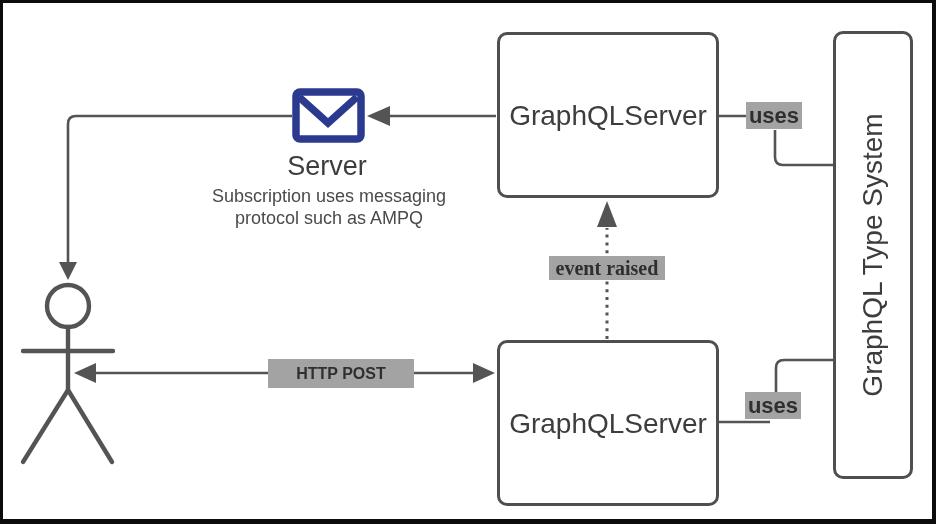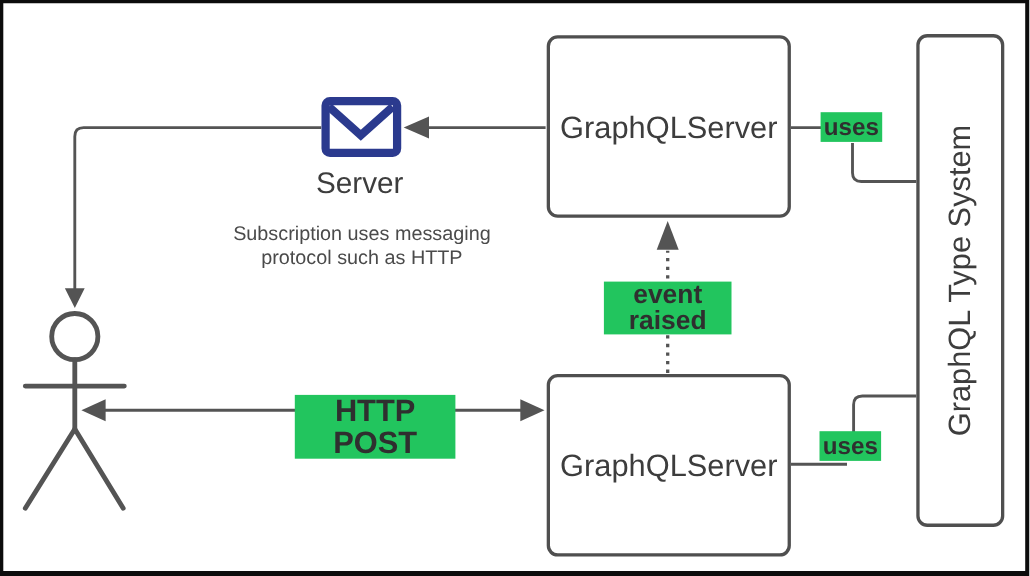--- a/index.html
+++ b/index.html
@@ -44,29 +44,29 @@
   #type-system-label {
     position:absolute; z-index:11;
     left:649px; top:215px; width:448px; height:80px;
     transform: rotate(-90deg);
     display:flex; align-items:center; justify-content:center;
     color: var(--text,#3d3d3d); font-size:28px;
   }
   .free-label { position:absolute; z-index:12; color: var(--text,#3d3d3d); }
   #message-label { left:247px; top:151px; width:160px; text-align:center; font-size:27px; }
   #message-caption { left:194px; top:185px; width:270px; text-align:center;
-                     font-size:18px; line-height:22px; color: var(--caption,#4a4a4a); margin-top: 16px; }
+                     font-size:18px; line-height:22px; color: var(--caption,#4a4a4a); }
   #client-label { left:26px; top:458px; font-size:30px; }
   .edge-label {
     position:absolute; z-index:12;
-    background:#22c55e; text-align:center;
+    background:#a3a3a3; text-align:center;
     font-weight:bold; color: var(--label-bold,#2f2f2f);
   }
-  #http-post-label   { left:268px; top:359px; width:146px; font-size:28px; line-height:29px; }
-  #event-raised-label{ left:549px; top:256px; width:116px; font-size:24px; line-height:24px; }
+  #http-post-label   { left:268px; top:359px; width:146px; font-size:16px; line-height:29px; }
+  #event-raised-label{ left:549px; top:256px; width:116px; font-size:20px; line-height:24px;font-family:Liberation Serif, serif; }
   #uses-top-label    { left:746px; top:102px; width:56px;  font-size:22px; line-height:27px; }
   #uses-bottom-label { left:745px; top:392px; width:56px;  font-size:22px; line-height:27px; }
 </style>
 </head>
 <body>
 
 <div id="canvas">
   <div id="frame"></div>
 
   <svg id="wires" width="936" height="524" viewBox="0 0 936 524">
@@ -110,20 +110,20 @@
     <div>GraphQL</div>
     <div>Server</div>
   </div>
 
   <div class="node" id="node-type-system"></div>
   <div id="type-system-label">GraphQL Type System</div>
 
   <div class="free-label" id="message-label">Server</div>
   <div class="free-label" id="message-caption">
     <div>Subscription uses messaging</div>
-    <div>protocol such as HTTP</div>
+    <div>protocol such as AMPQ</div>
   </div>
 
   <div class="edge-label" id="http-post-label">HTTP POST</div>
   <div class="edge-label" id="event-raised-label">event raised</div>
   <div class="edge-label" id="uses-top-label">uses</div>
   <div class="edge-label" id="uses-bottom-label">uses</div>
 </div>
 
 </body></html>

